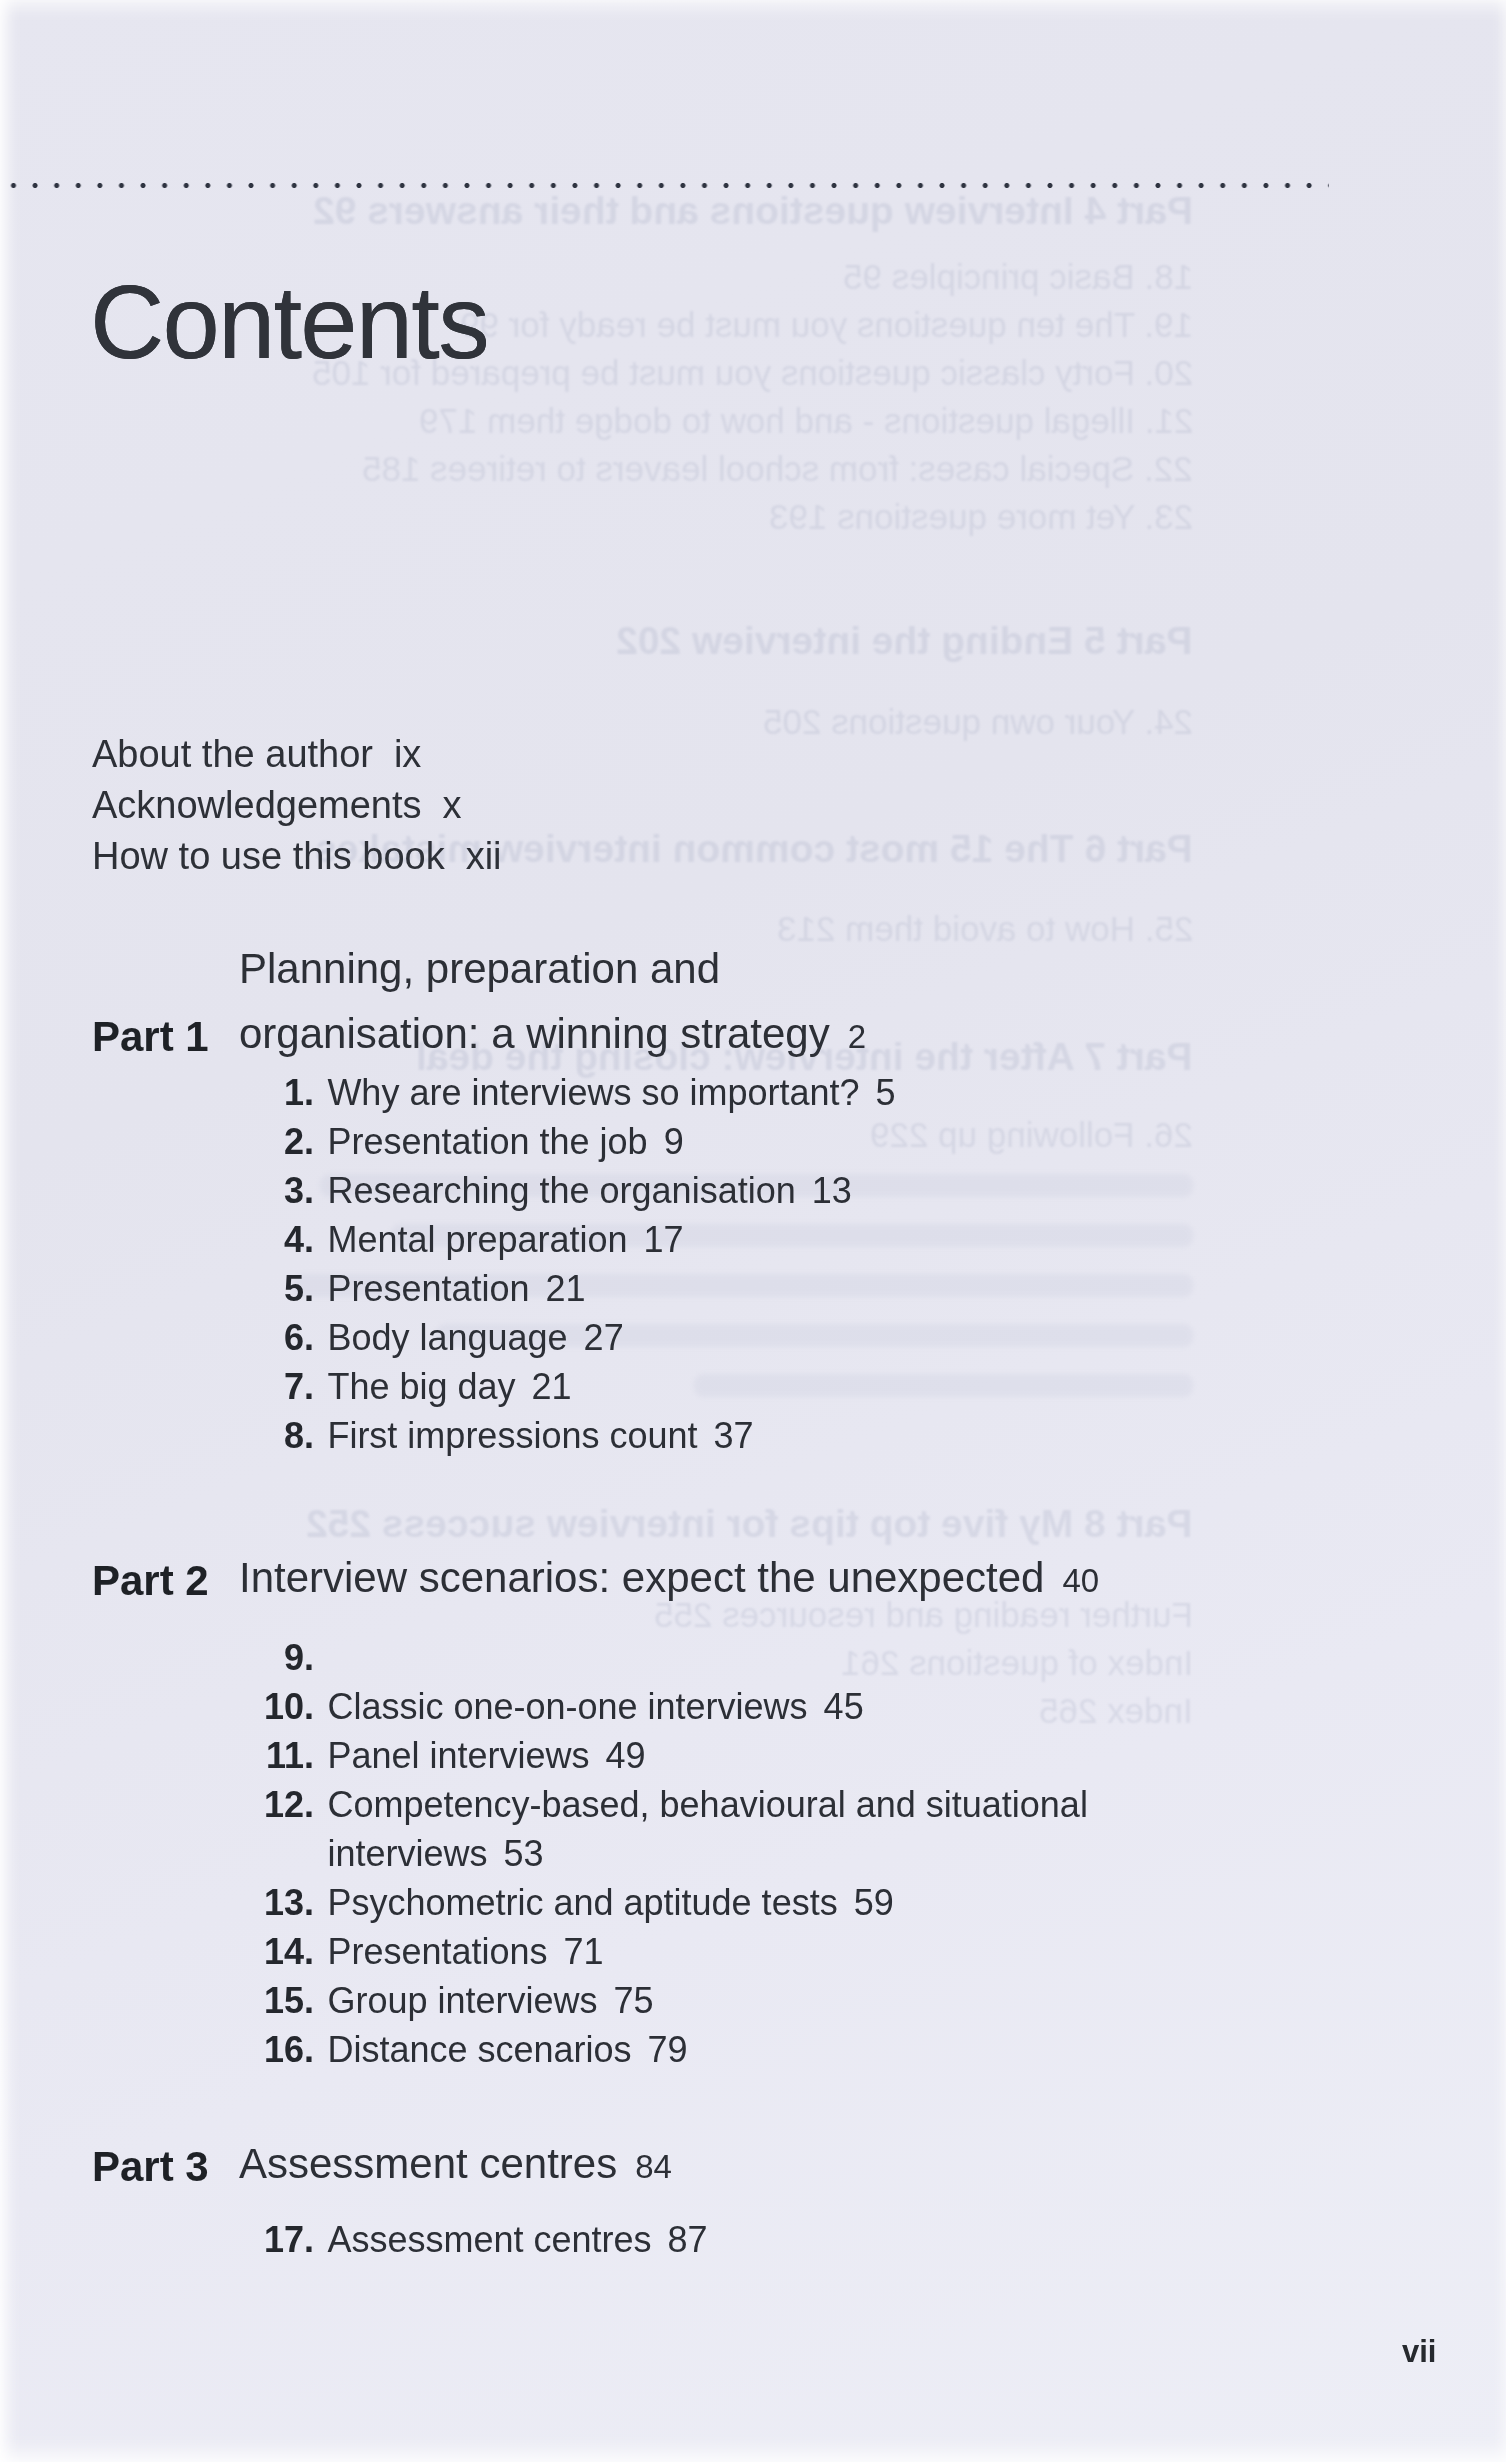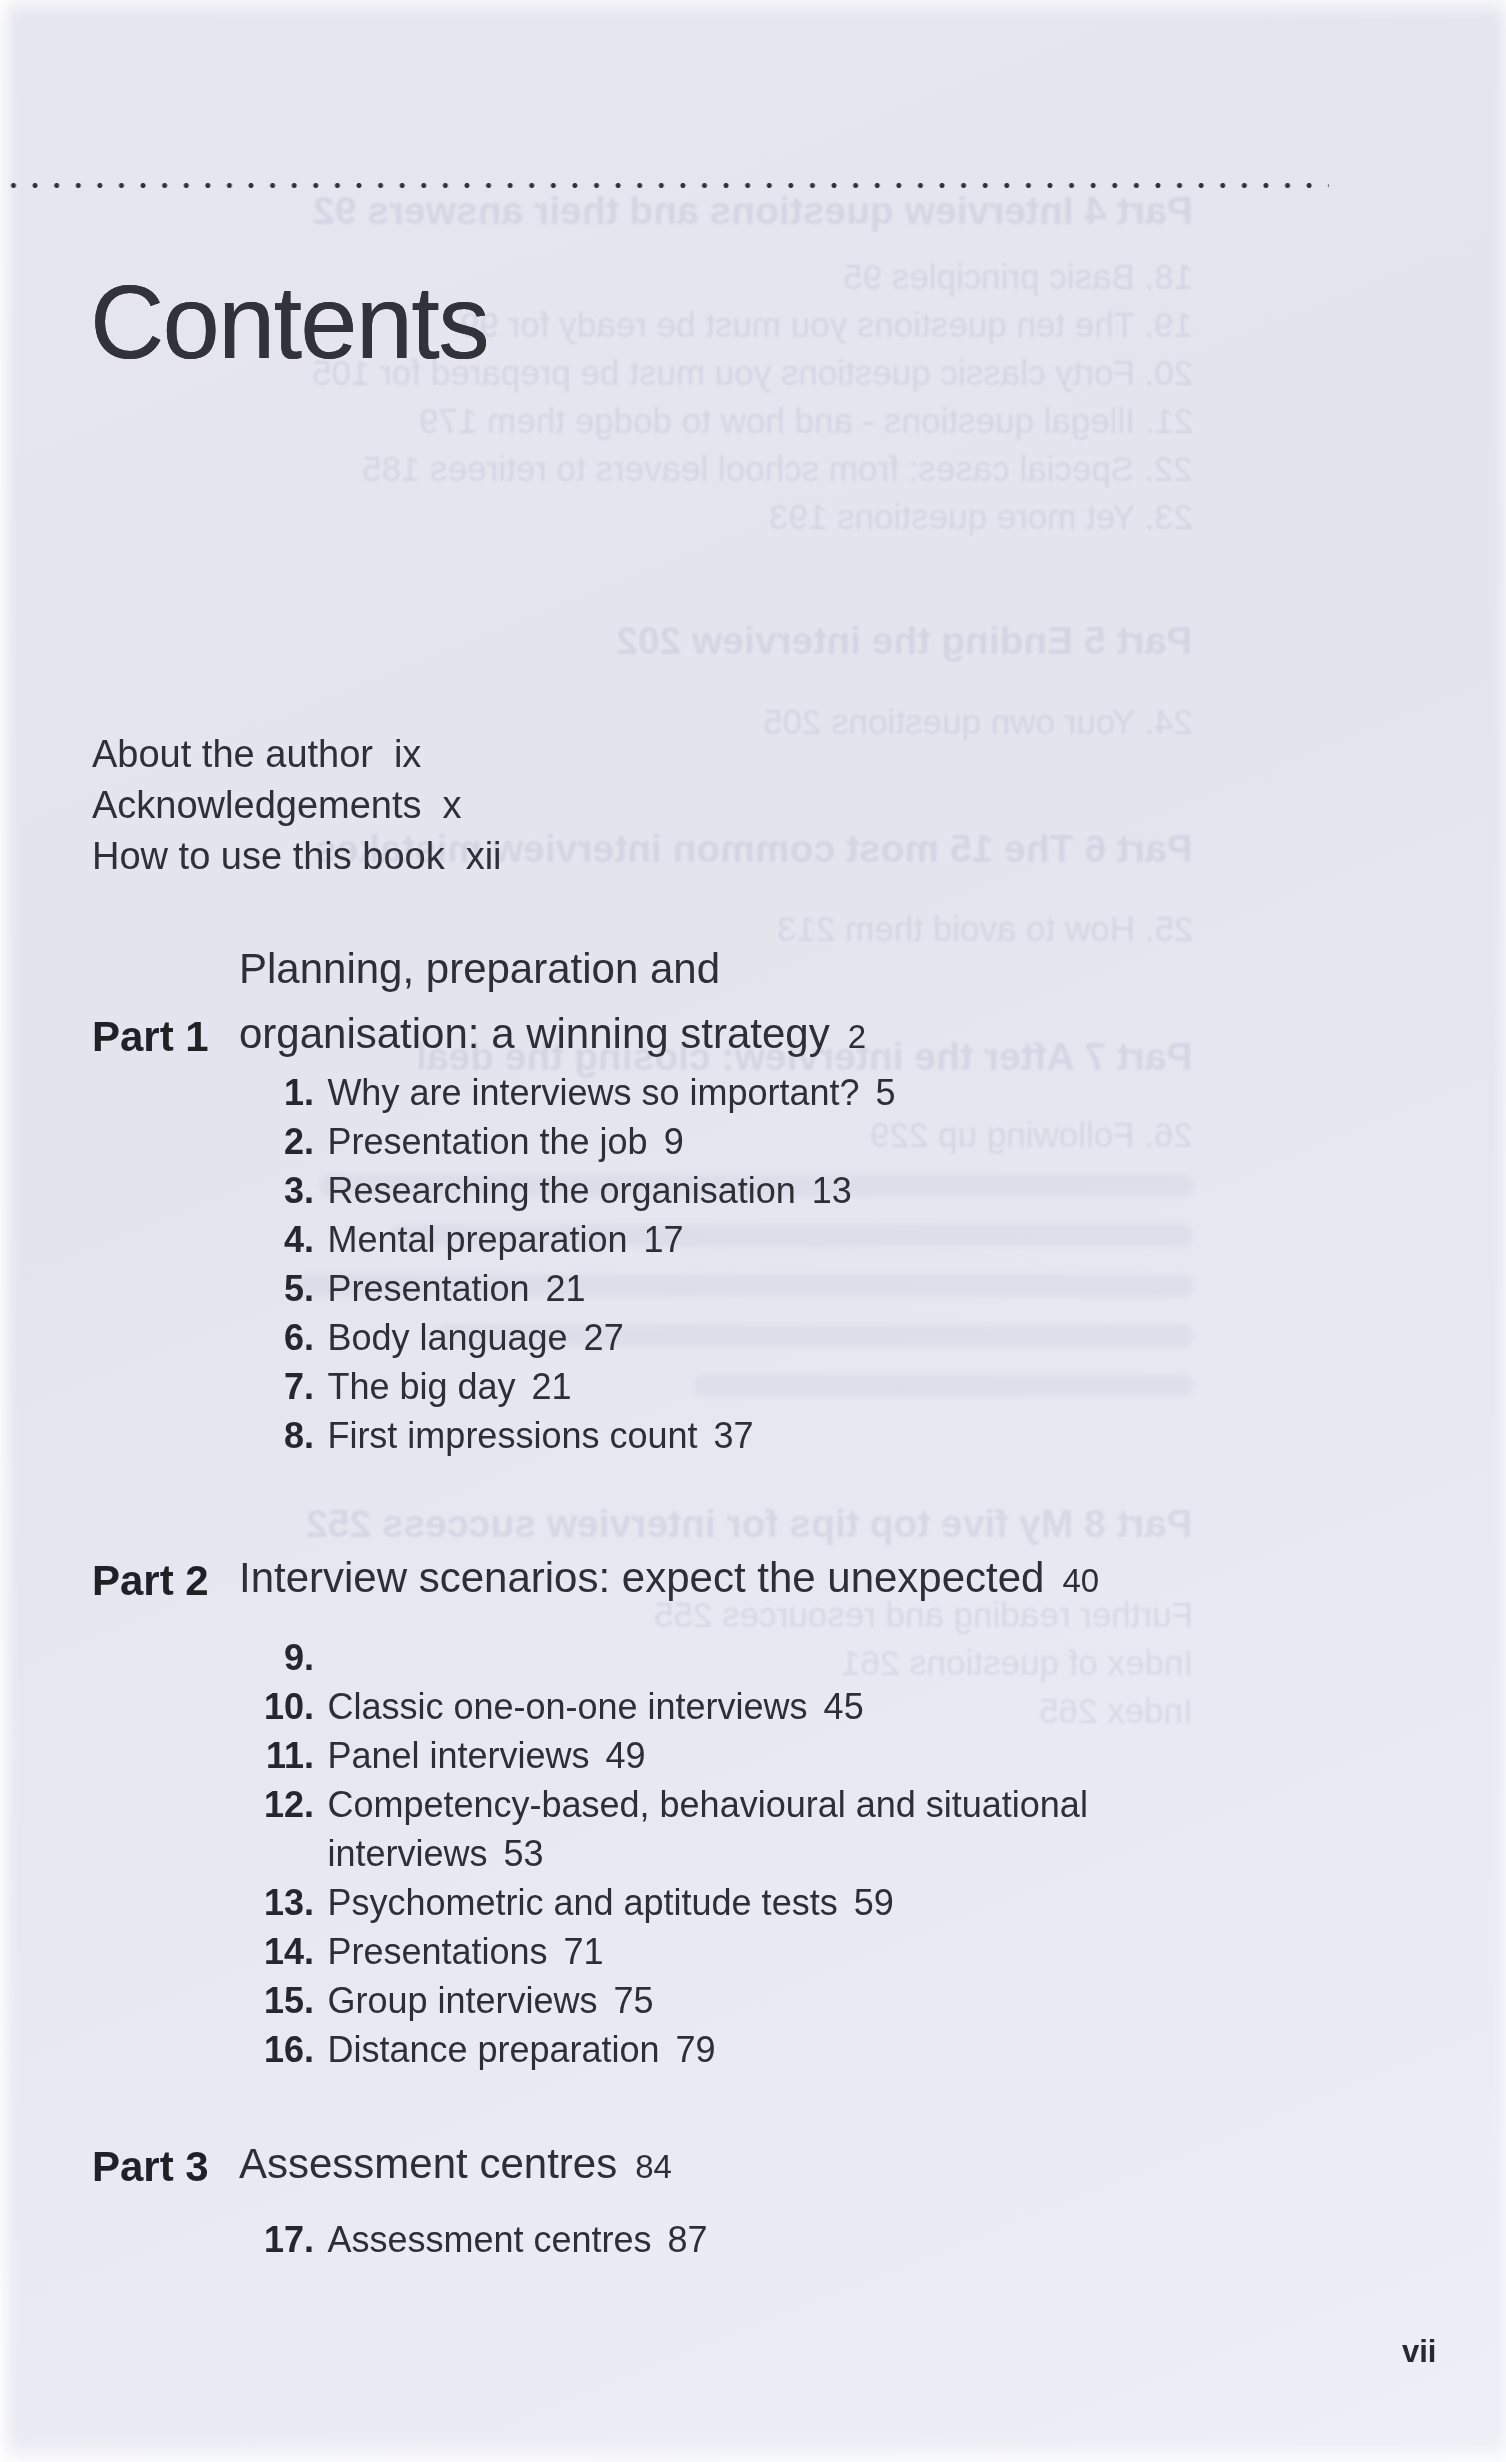--- a/index.html
+++ b/index.html
@@ -174,21 +174,21 @@
     <div class="ch-row">
         <span class="ch-num">14.</span>
         <span class="ch-text"><span>Presentations</span><span class="ch-page">71</span></span>
       </div>
     <div class="ch-row">
         <span class="ch-num">15.</span>
         <span class="ch-text"><span>Group interviews</span><span class="ch-page">75</span></span>
       </div>
     <div class="ch-row">
         <span class="ch-num">16.</span>
-        <span class="ch-text"><span>Distance preparation</span><span class="ch-page">79</span></span>
+        <span class="ch-text"><span>Distance scenarios</span><span class="ch-page">79</span></span>
       </div>
   </div>
 
   <section class="part-heading" style="top:2131px">
     <span class="part-label">Part 3</span>
     <div class="part-title">
       <div><span>Assessment centres</span><span class="part-page">84</span></div>
     </div>
   </section>
 

